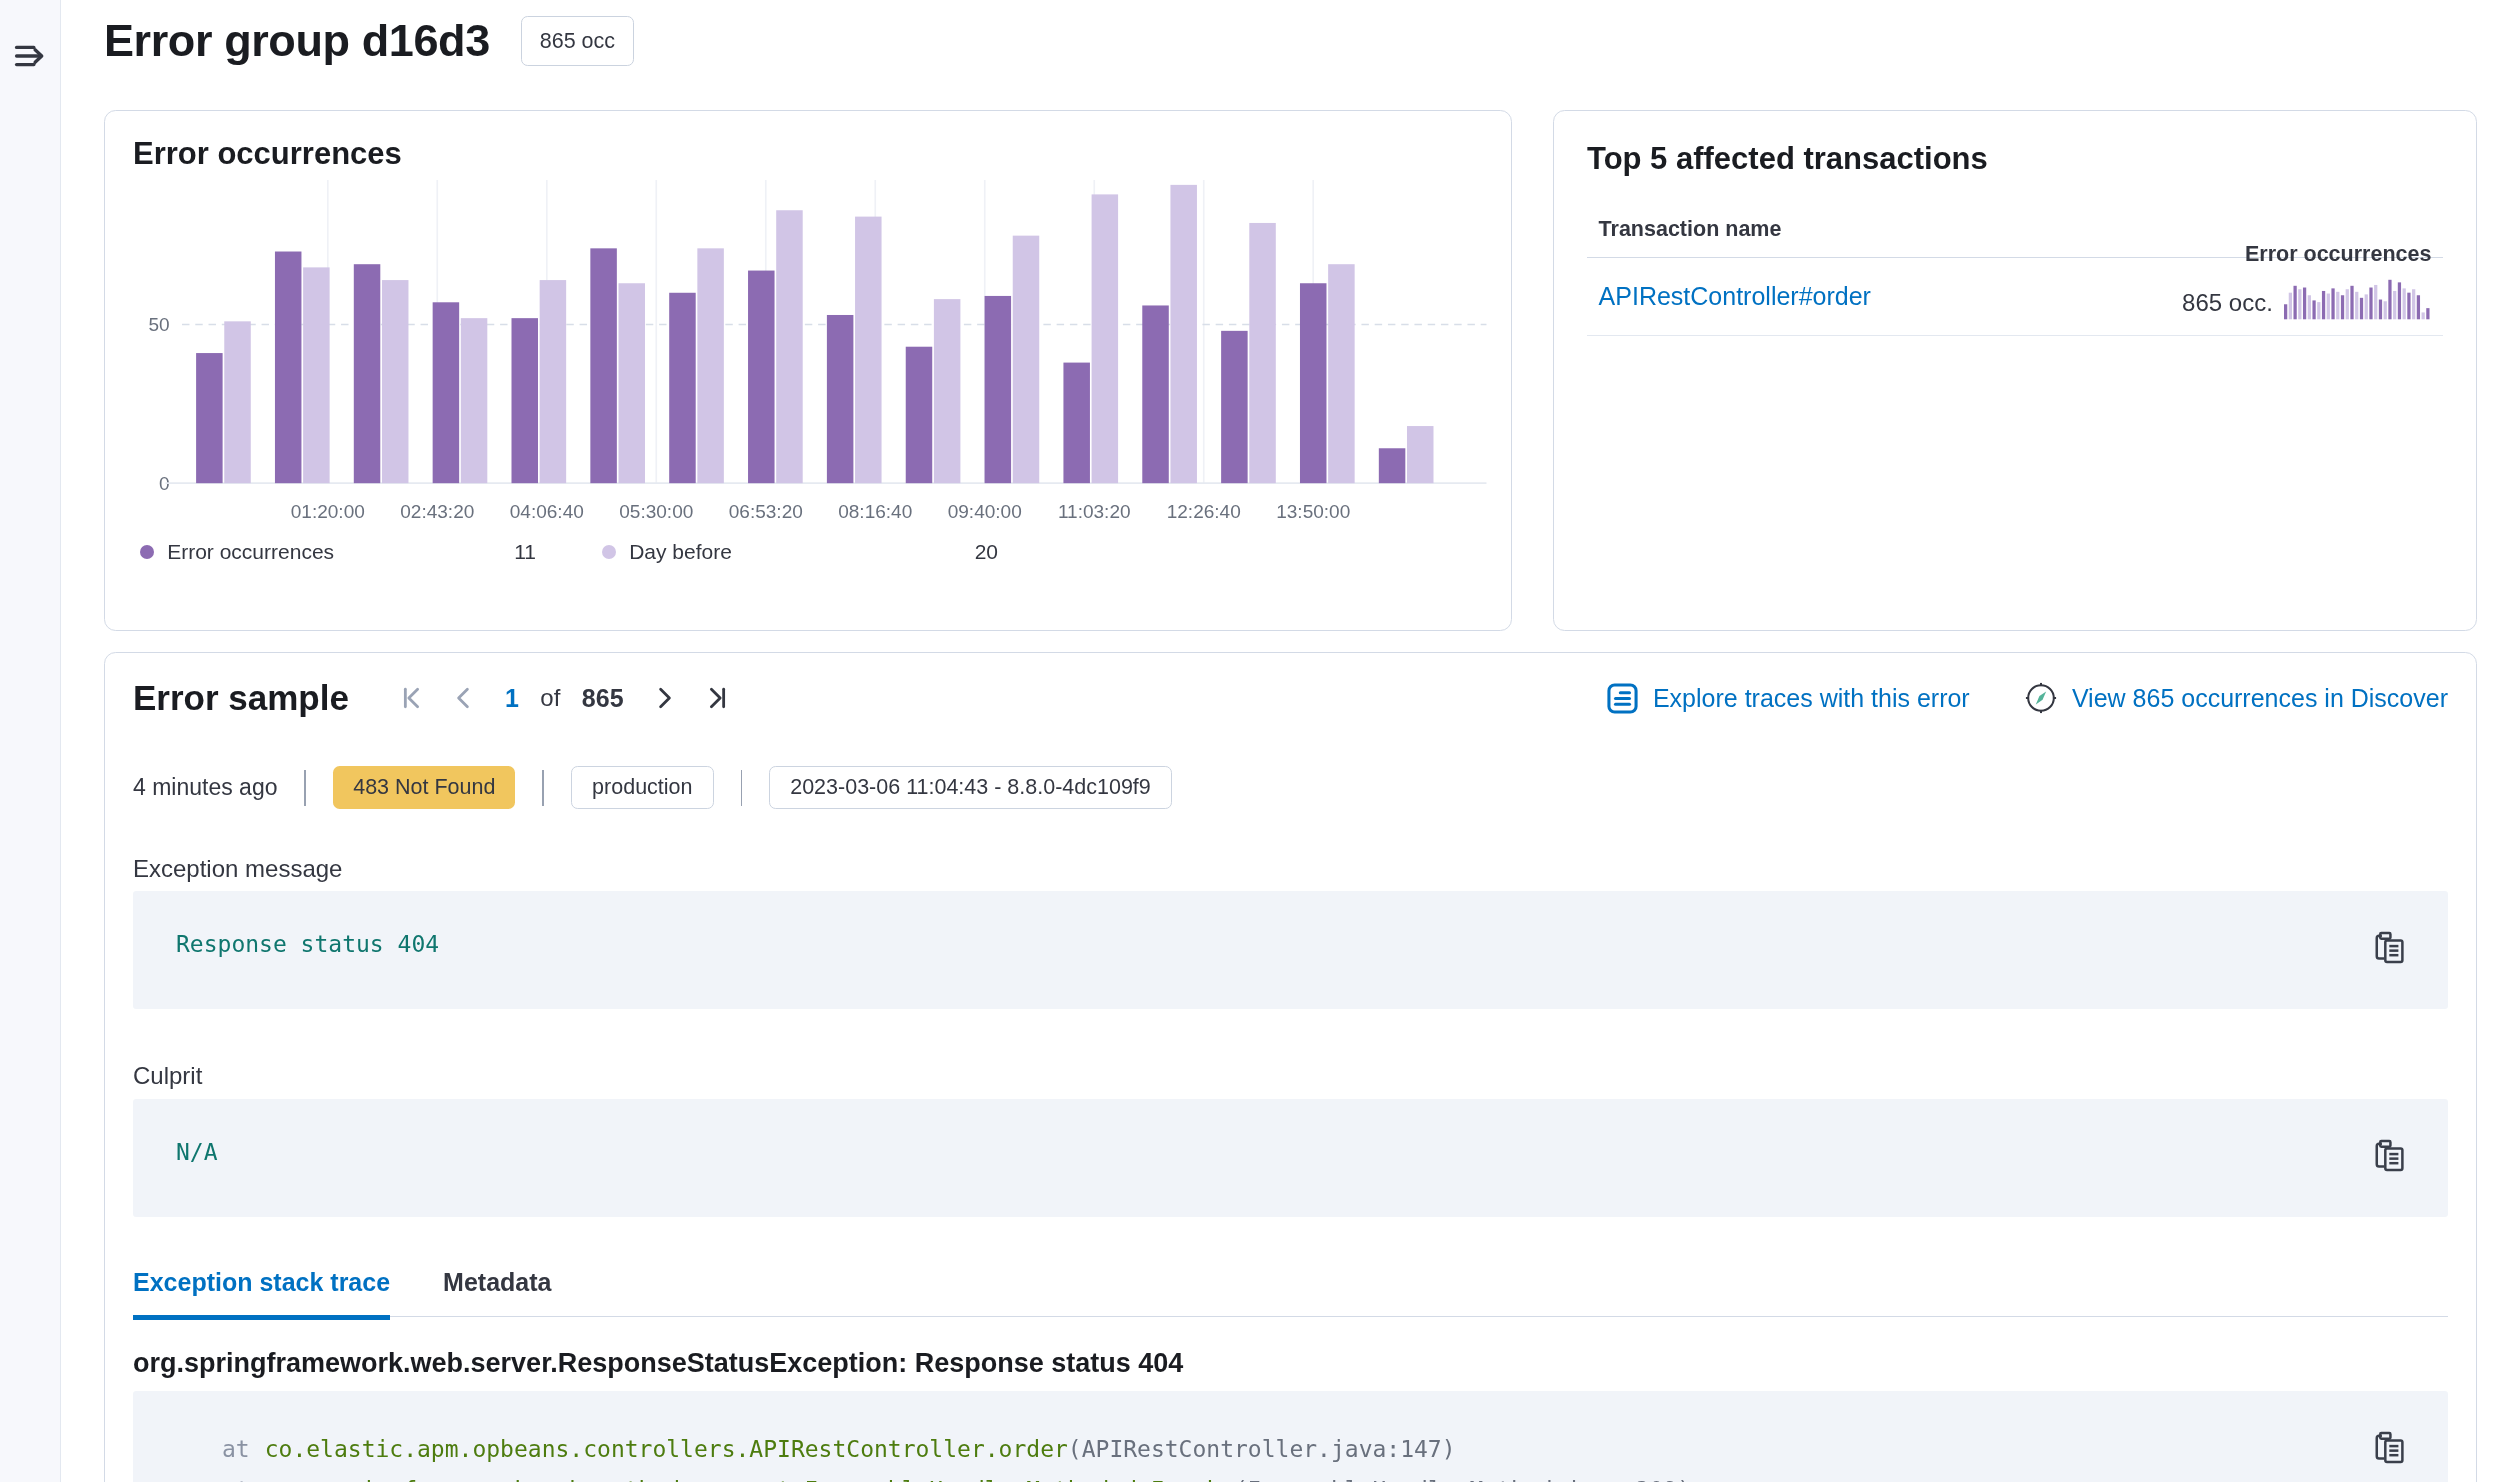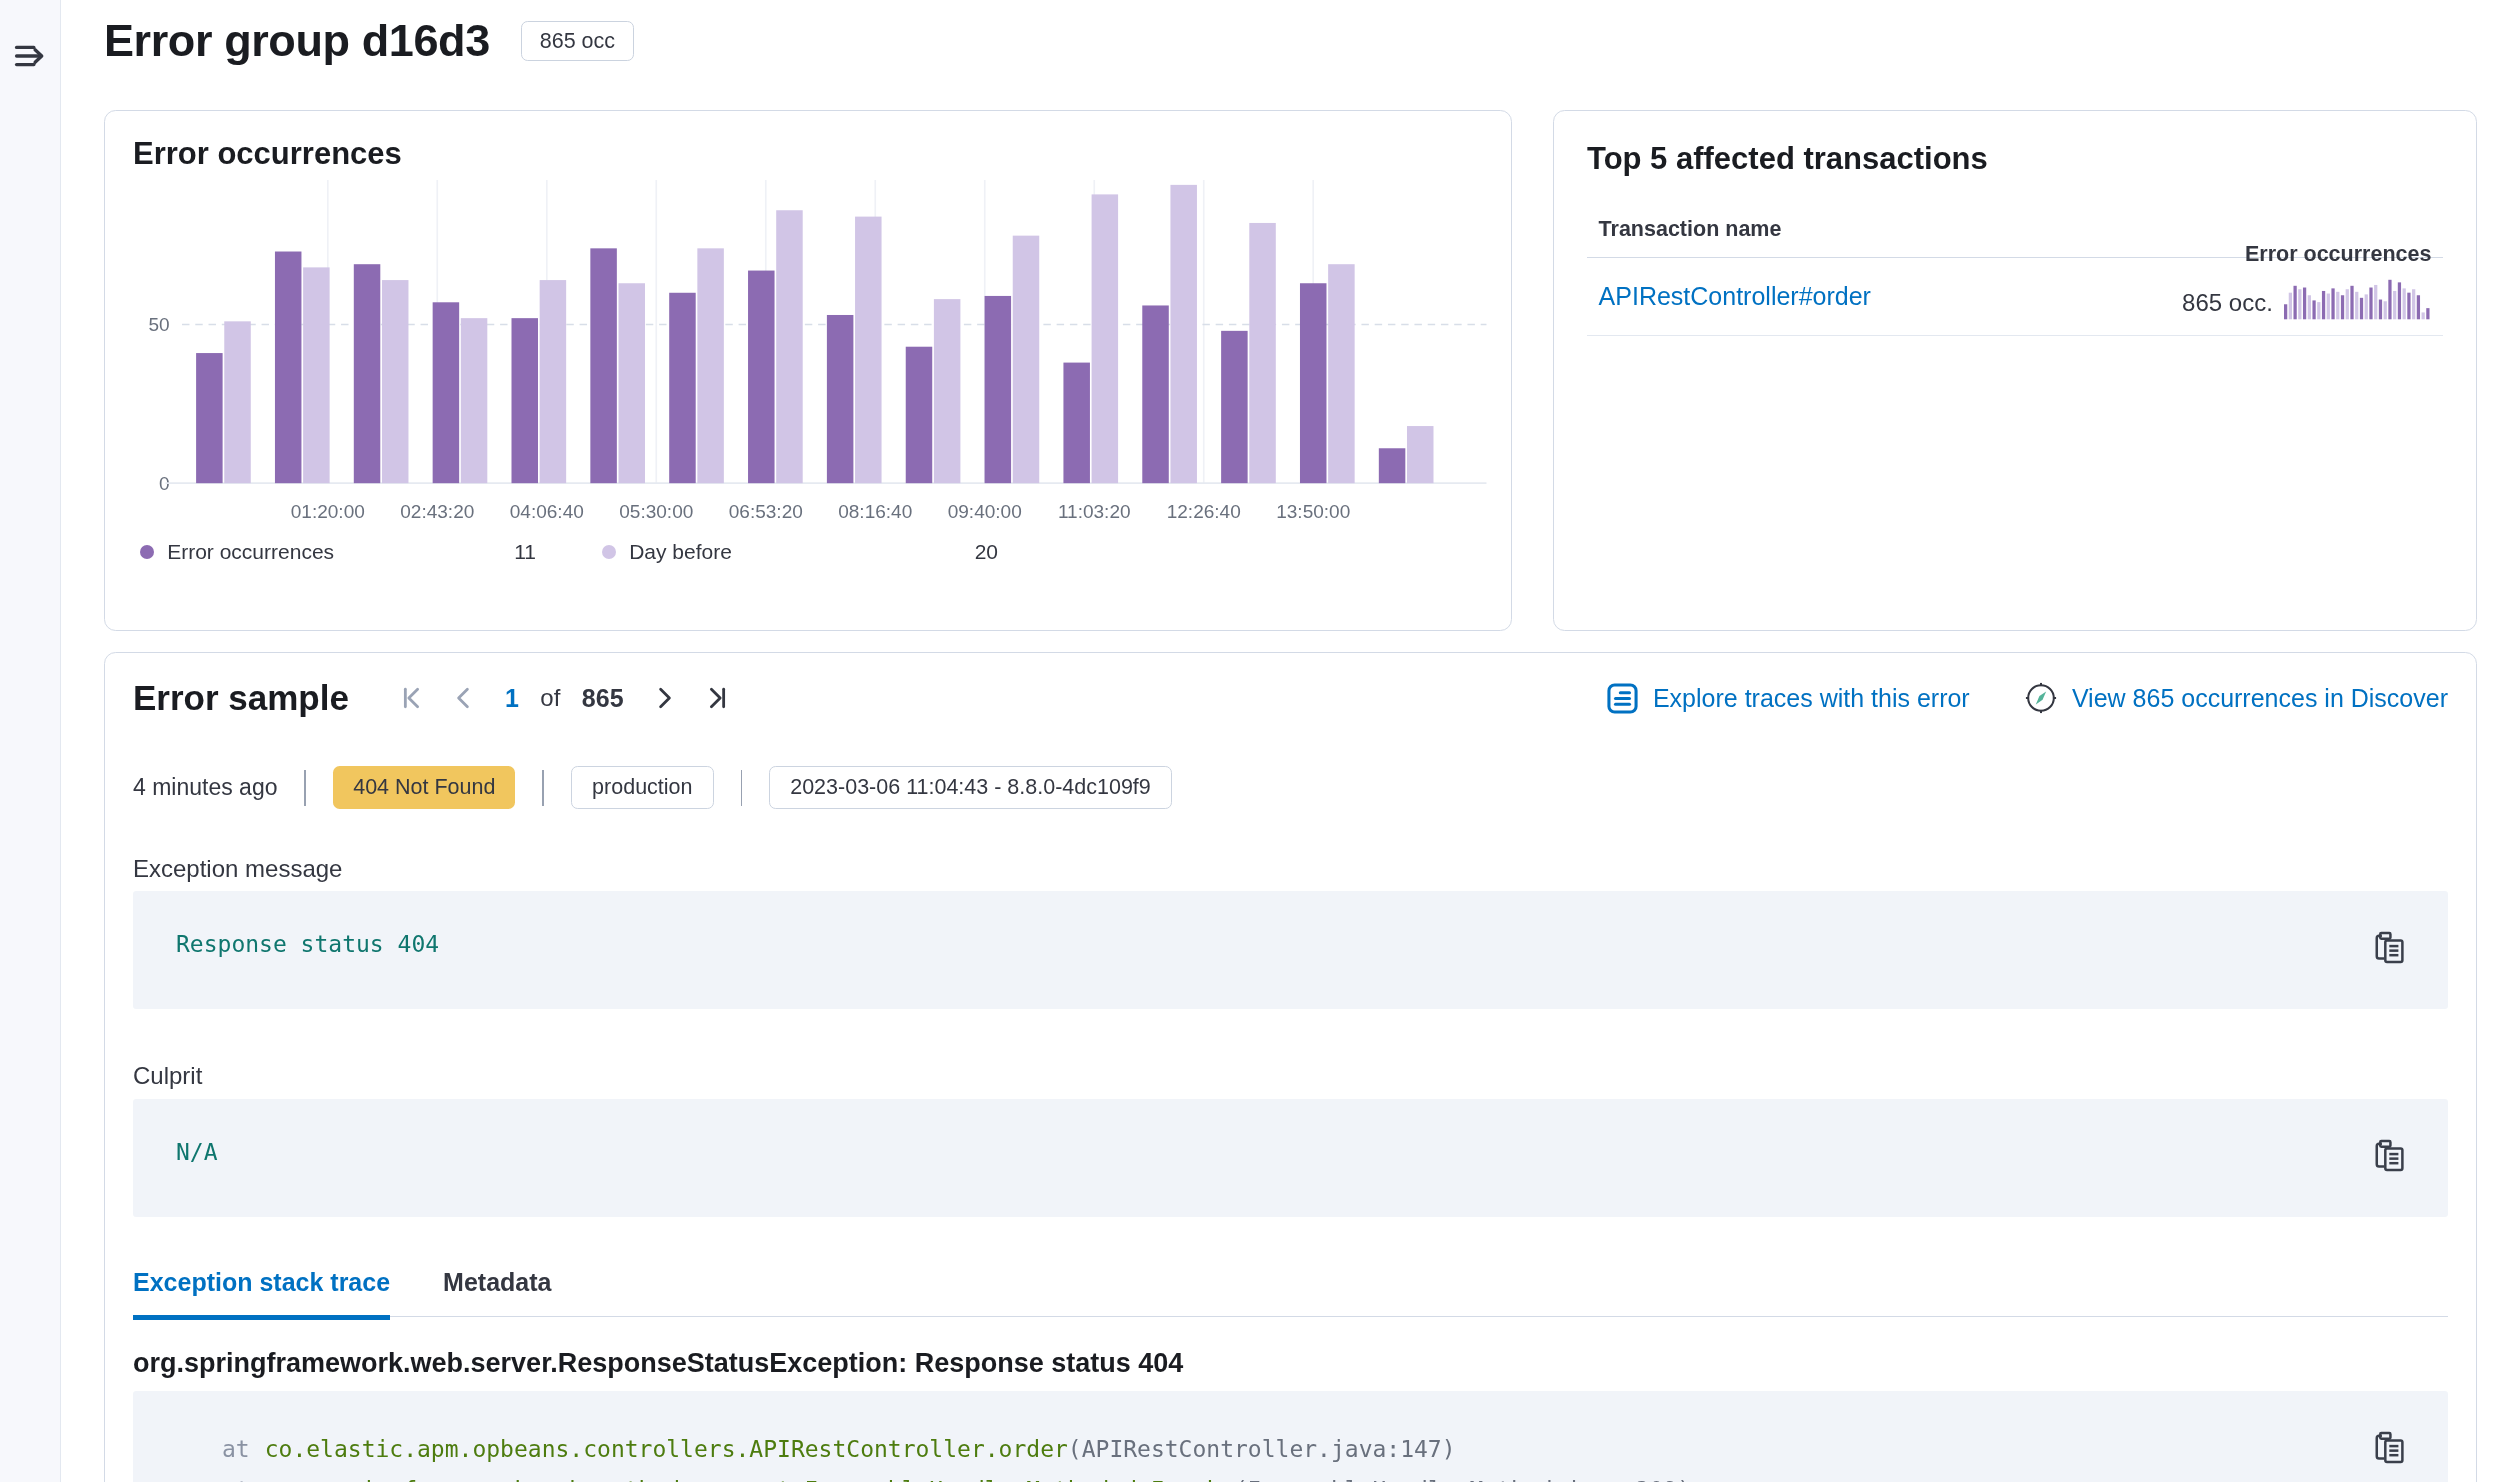--- a/index.html
+++ b/index.html
@@ -9,21 +9,21 @@
 
   
   .rail { position:absolute; left:0; top:0; width:61px; height:1482px;
     background:#f7f8fc; border-right:1.7px solid #e3e8f0; }
   .rail-btn { position:absolute; left:11.6px; top:36px; width:40px; height:40px;
     display:flex; align-items:center; justify-content:center; cursor:pointer; }
 
   
   .page-header { position:absolute; left:104px; top:15px; display:flex; align-items:center; gap:31px; }
   .page-title { font-size:45px; font-weight:700; color:#1a1c21; letter-spacing:-0.4px; }
-  .count-badge { height:40px; display:inline-flex; align-items:center; padding:0 18px;
+  .count-badge { height:50px; display:inline-flex; align-items:center; padding:0 18px;
     border:1.7px solid #cbd3df; border-radius:6.6px; background:#fff; font-size:21.5px; font-weight:500; color:#343741; }
 
   
   .panel { position:absolute; background:#fff; border:1.7px solid #d3dae6; border-radius:11.6px; }
   #panel-chart { left:104px; top:110px; width:1408px; height:521px; padding:25px 0 0 0; }
   #panel-top5  { left:1553px; top:110px; width:924px; height:521px; padding:30px 33px; }
   #panel-sample{ left:104px; top:652px; width:2373px; height:911px; padding:25px 28px; }
 
   .panel-title { font-size:31px; font-weight:700; color:#1a1c21; }
   #panel-chart .panel-title { padding-left:28px; }
@@ -299,21 +299,21 @@
             <path d="M20.6 10.2 L14.6 14.2 L11.4 21.8 L17.4 17.6 Z" fill="#54b399"></path>
           </svg>
           <span>View 865 occurrences in Discover</span>
         </div>
       </div>
     </div>
 
     <div class="meta-row">
       <span class="meta-age">4 minutes ago</span>
       <span class="meta-sep"></span>
-      <span class="badge warning">404 Not Found</span>
+      <span class="badge warning">483 Not Found</span>
       <span class="meta-sep"></span>
       <span class="badge hollow">production</span>
       <span class="meta-sep"></span>
       <span class="badge hollow">2023-03-06 11:04:43 - 8.8.0-4dc109f9</span>
     </div>
 
     <div class="sec-label">Exception message</div>
     <div class="code-block">
       <span>Response status 404</span>
       <svg class="copy-btn" viewBox="0 0 32 36">

